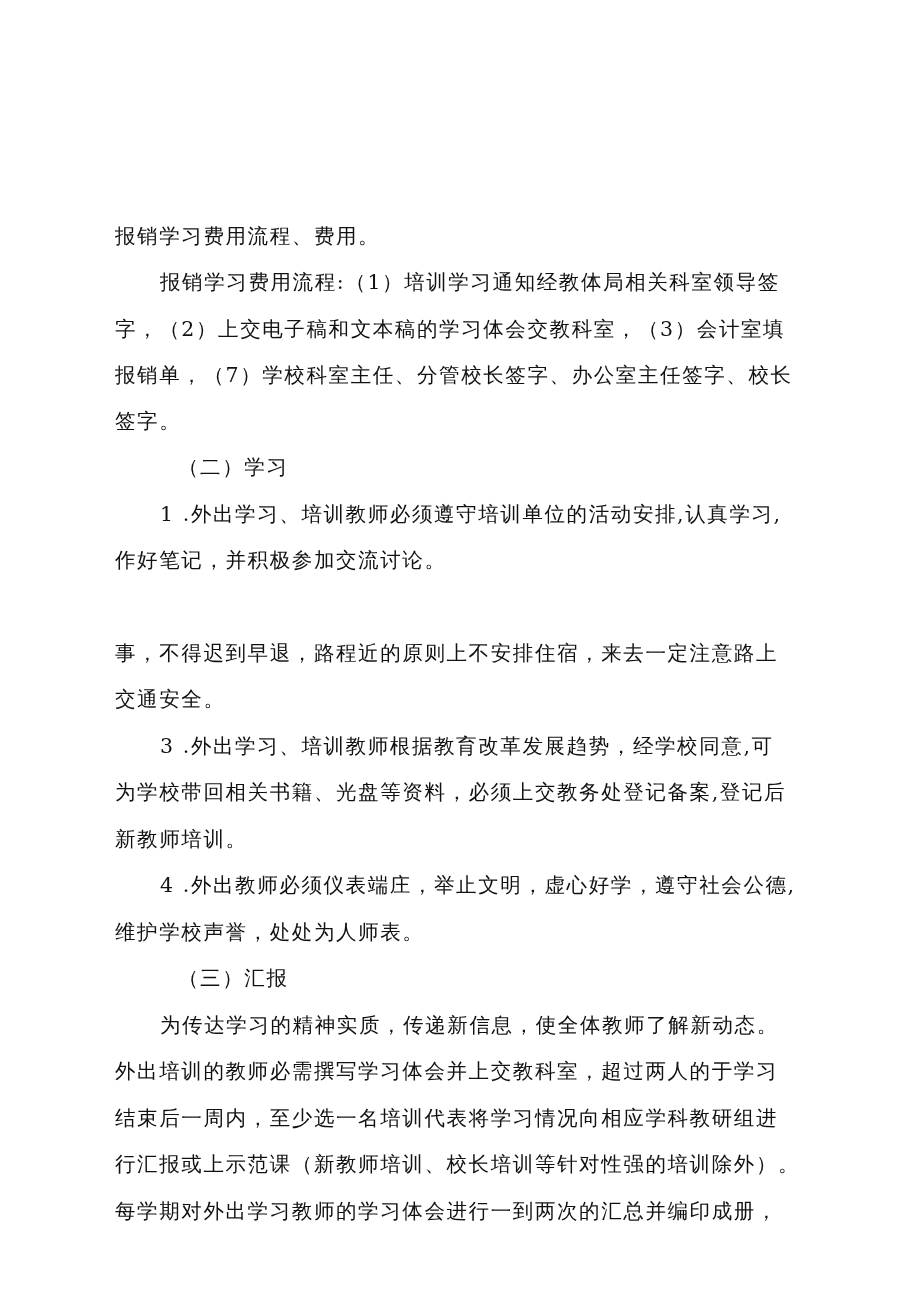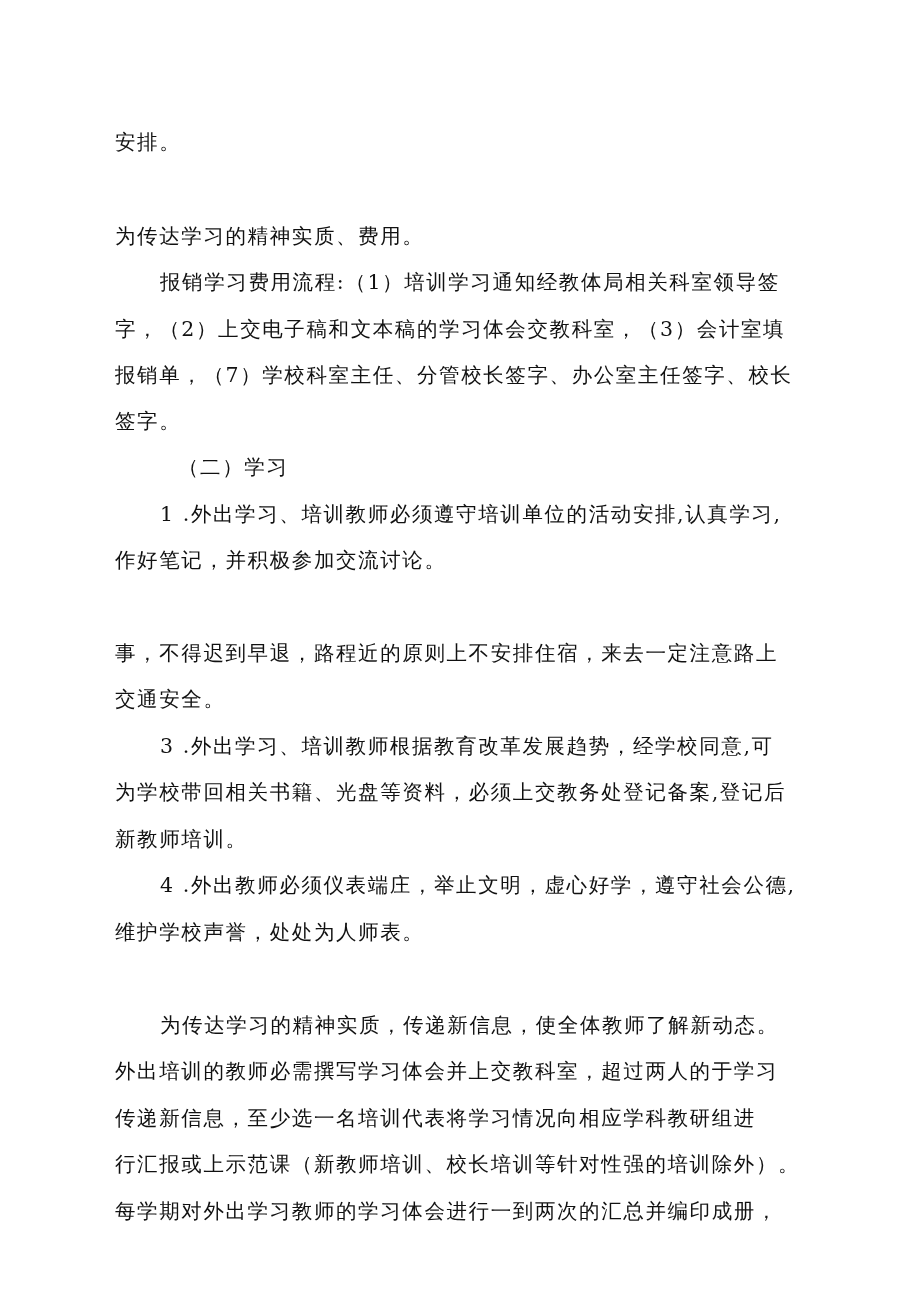--- a/index.html
+++ b/index.html
@@ -33,38 +33,38 @@
       letter-spacing: 1.6px;
       overflow: visible;
     }
     .indent { left: 160px; }
     .heading-indent { left: 178px; }
   </style>
 </head>
 <body>
 
 <div class="page">
-  <div class="line" style="top:127px">安排。</div>
-  <div class="line" style="top:221px">为传达学习的精神实质、费用。</div>
+  <div class="line" style="top:221px">报销学习费用流程、费用。</div>
   <div class="line indent" style="top:267px">报销学习费用流程:（1）培训学习通知经教体局相关科室领导签</div>
   <div class="line" style="top:314px">字，（2）上交电子稿和文本稿的学习体会交教科室，（3）会计室填</div>
   <div class="line" style="top:360px">报销单，（7）学校科室主任、分管校长签字、办公室主任签字、校长</div>
   <div class="line" style="top:406px">签字。</div>
 
   <div class="line heading-indent" style="top:452px">（二）学习</div>
 
   <div class="line indent" style="top:499px">1 .外出学习、培训教师必须遵守培训单位的活动安排,认真学习,</div>
   <div class="line" style="top:545px">作好笔记，并积极参加交流讨论。</div>
   <div class="line" style="top:638px">事，不得迟到早退，路程近的原则上不安排住宿，来去一定注意路上</div>
   <div class="line" style="top:684px">交通安全。</div>
   <div class="line indent" style="top:731px">3 .外出学习、培训教师根据教育改革发展趋势，经学校同意,可</div>
   <div class="line" style="top:777px">为学校带回相关书籍、光盘等资料，必须上交教务处登记备案,登记后</div>
   <div class="line" style="top:824px">新教师培训。</div>
   <div class="line indent" style="top:870px">4 .外出教师必须仪表端庄，举止文明，虚心好学，遵守社会公德,</div>
   <div class="line" style="top:917px">维护学校声誉，处处为人师表。</div>
 
+  <div class="line heading-indent" style="top:963px">（三）汇报</div>
 
   <div class="line indent" style="top:1010px">为传达学习的精神实质，传递新信息，使全体教师了解新动态。</div>
   <div class="line" style="top:1056px">外出培训的教师必需撰写学习体会并上交教科室，超过两人的于学习</div>
-  <div class="line" style="top:1103px">传递新信息，至少选一名培训代表将学习情况向相应学科教研组进</div>
+  <div class="line" style="top:1103px">结束后一周内，至少选一名培训代表将学习情况向相应学科教研组进</div>
   <div class="line" style="top:1149px">行汇报或上示范课（新教师培训、校长培训等针对性强的培训除外）。</div>
   <div class="line" style="top:1196px">每学期对外出学习教师的学习体会进行一到两次的汇总并编印成册，</div>
 </div>
 
 </body></html>

